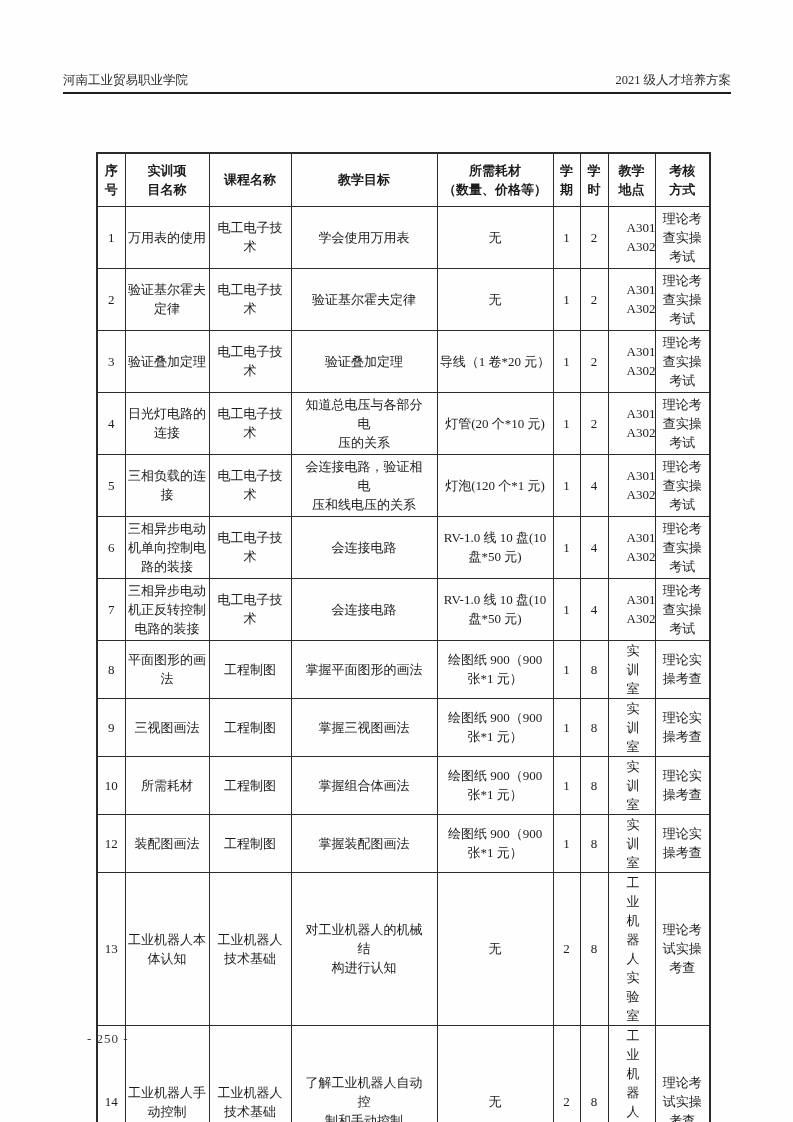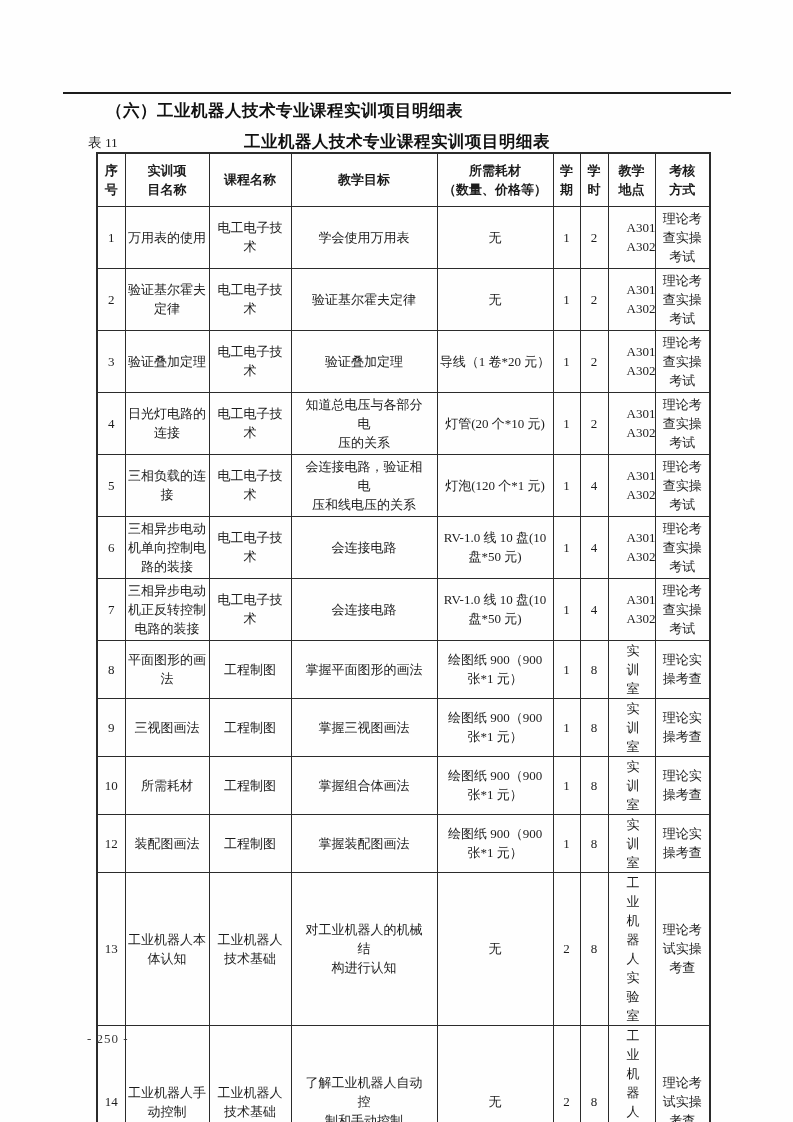--- a/index.html
+++ b/index.html
@@ -71,29 +71,28 @@
   .doc-footer{
     position:absolute;left:87px;top:1031px;
     font-size:13px;color:#3a3a3a;letter-spacing:1px;
   }
 </style>
 </head>
 <body>
 
 <div class="page">
 
+  <div class="doc-header">
+    <span>河南工业贸易职业学院</span>
+    <span>2021 级人才培养方案</span>
+  </div>
 
   <div class="header-rule"></div>
 
-  <h2 class="section-title">（六）工业机器人技术专业课程实训项目明细表</h2>
-
-  <div class="table-caption">
-    <span class="table-label">表 11</span>
-    <span class="table-title">工业机器人技术专业课程实训项目明细表</span>
-  </div>
+
 
   <table class="data-table">
     <colgroup>
       <col style="width:28px">
         <col style="width:84px">
         <col style="width:82px">
       <col style="width:146px">
         <col style="width:116px">
         <col style="width:27px">
       <col style="width:28px">

